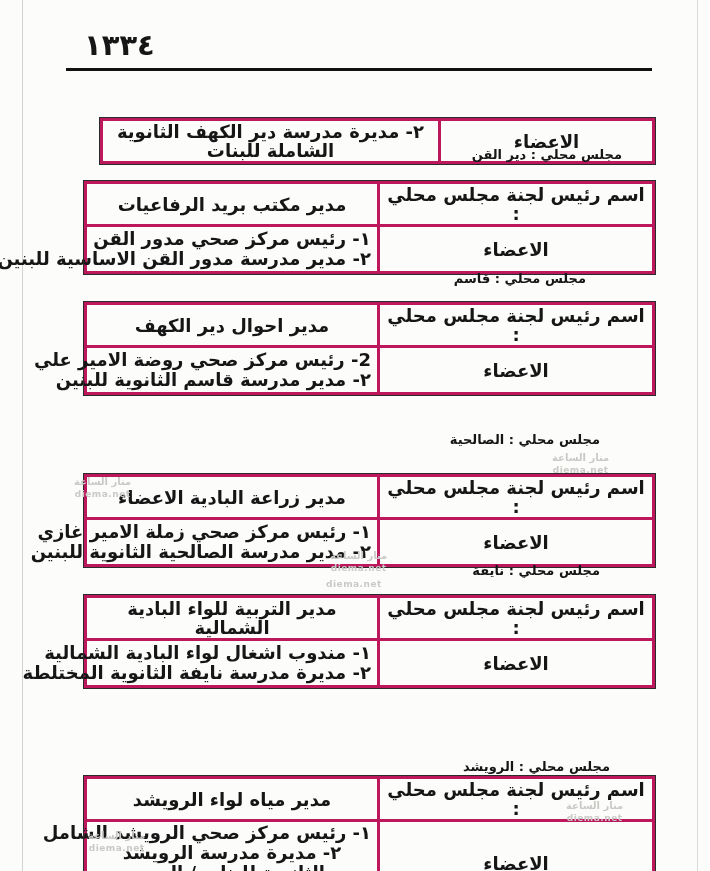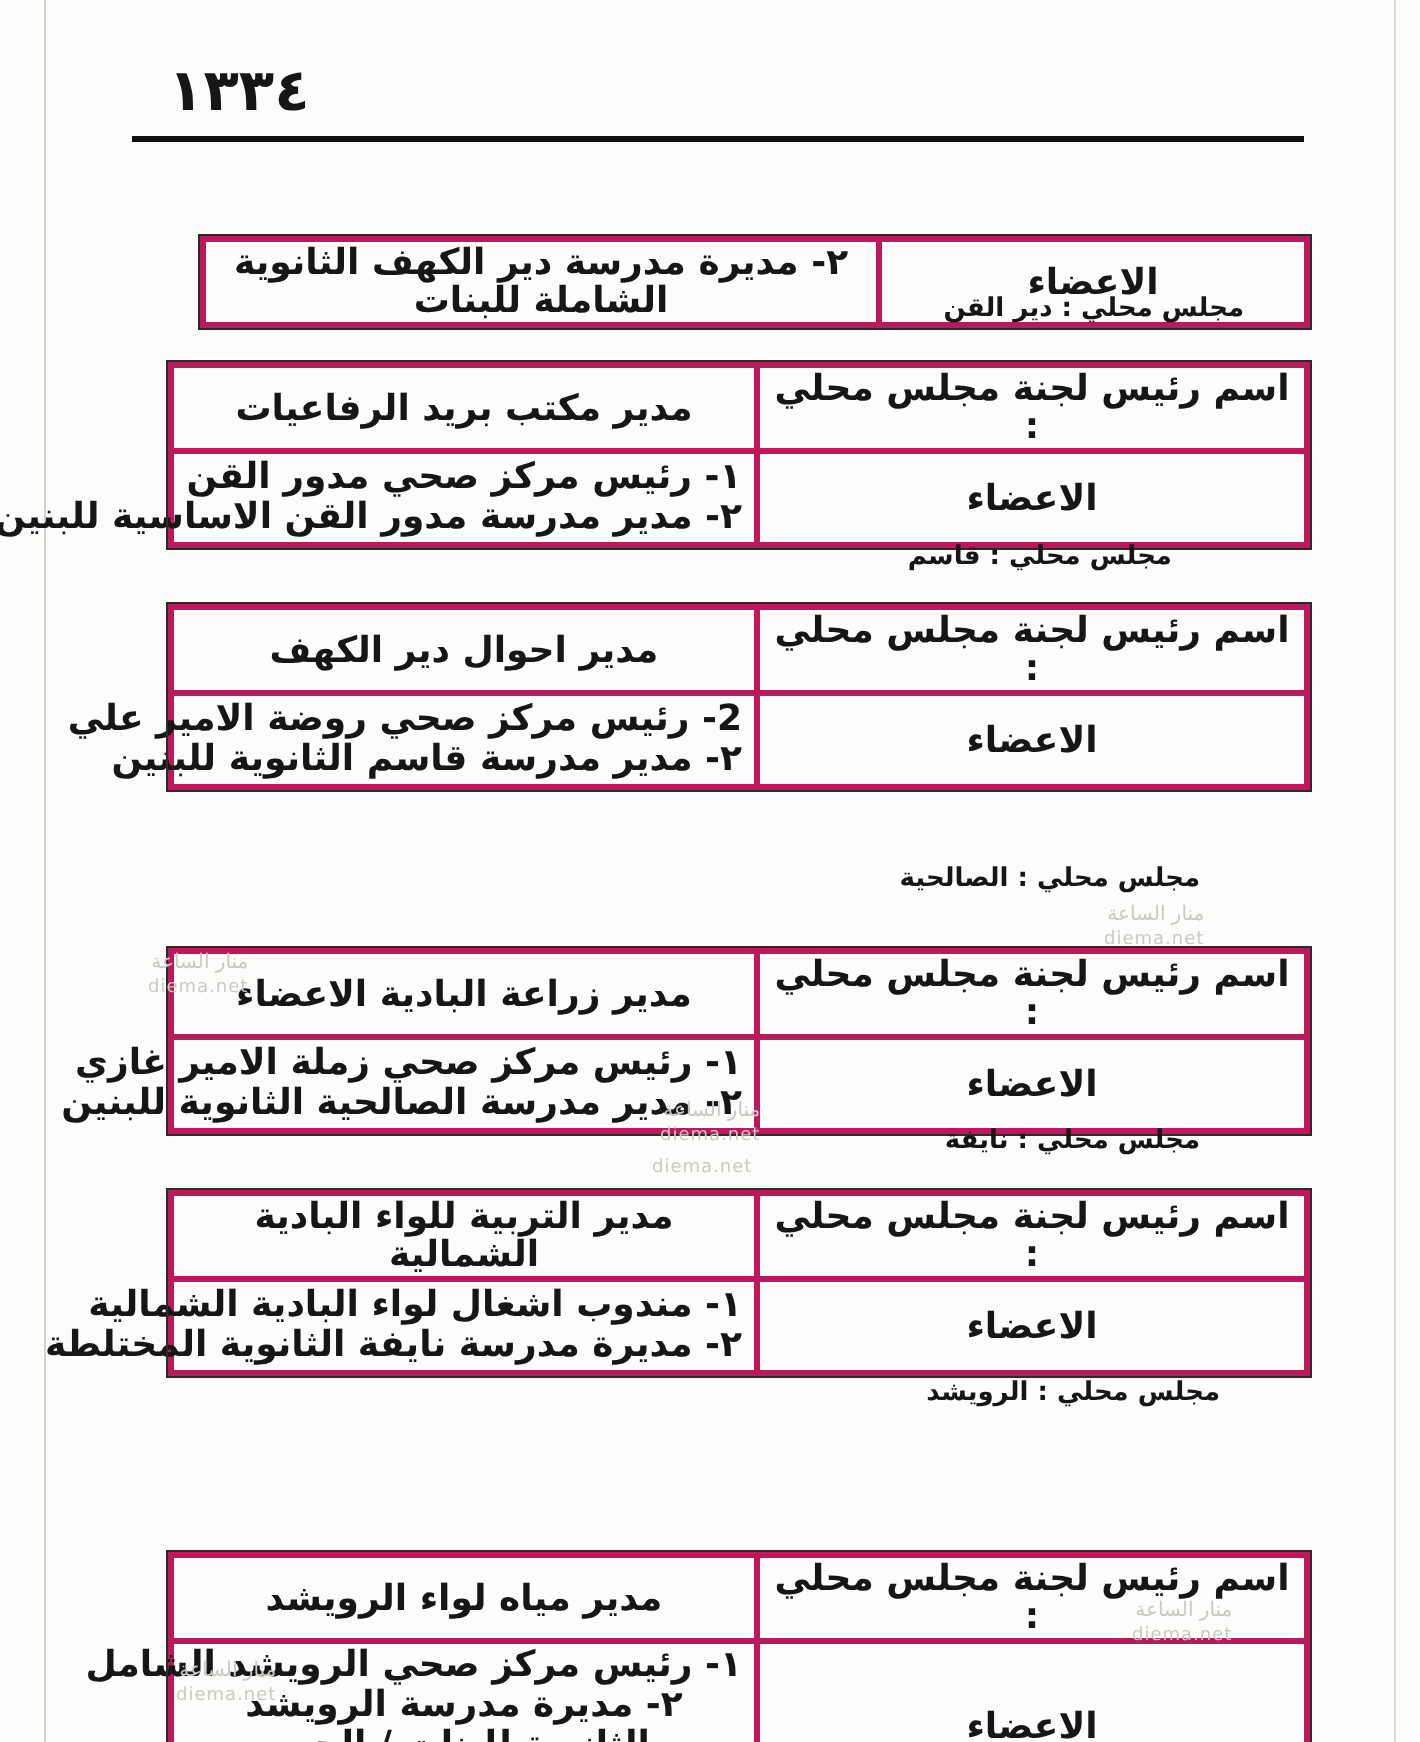--- a/index.html
+++ b/index.html
@@ -54,36 +54,36 @@
   .mrow td{height:42px;}
   .t6 .mrow td{height:60px;}
 
   .council-line{
     position:absolute;font-size:13px;font-weight:700;white-space:nowrap;
   }
   .cl1{right:88px;top:147px;}
   .cl2{right:124px;top:271px;}
   .cl3{right:110px;top:432px;}
   .cl4{right:110px;top:563px;}
-  .cl5{right:100px;top:689px;}
+  .cl5{right:100px;top:759px;}
 
   .heading{
     position:absolute;font-size:14.5px;font-weight:700;white-space:nowrap;
   }
   .h81{right:125px;top:386px;}
   .h82{right:125px;top:688px;}
   .heading .hname{
     text-decoration:underline;
     text-decoration-thickness:1.5px;text-underline-offset:4px;
   }
   .heading .hnum{margin-left:2px;}
 
   .wm{
-    position:absolute;color:#c9c9c6;font-size:10px;font-weight:400;
-    text-align:right;line-height:12px;z-index:3;pointer-events:none;
+    position:absolute;color:#c9c9c6;font-size:10px;font-weight:700;
+    text-align:center;line-height:12px;z-index:3;pointer-events:none;
   }
   .wm .wm-en{font-size:9px;letter-spacing:0.5px;direction:ltr;}
   .wm1{left:552px;top:452px;}
   .wm2{left:74px;top:476px;}
   .wm3{left:330px;top:550px;}
   .wm4{left:326px;top:578px;}
   .wm5{left:566px;top:800px;}
   .wm6{left:88px;top:830px;}
 </style>
 </head>

